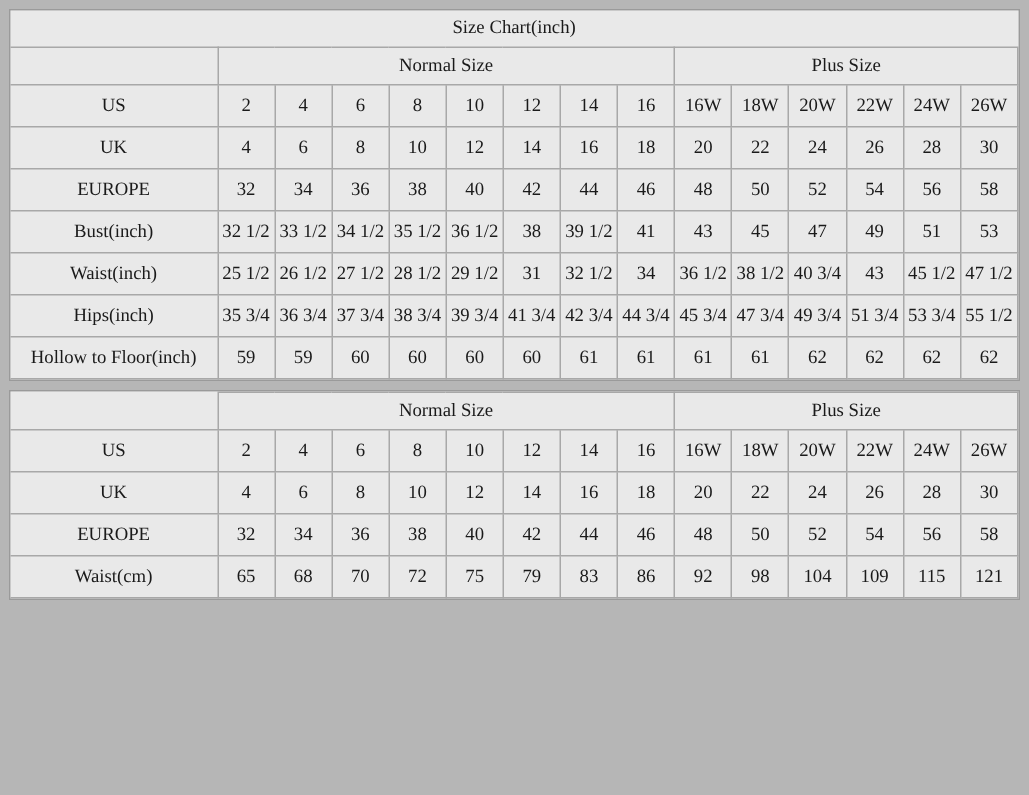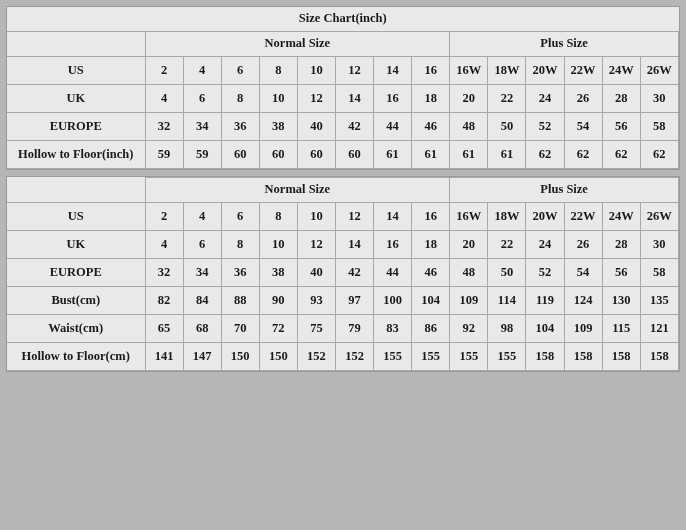--- a/index.html
+++ b/index.html
@@ -21,21 +21,20 @@
     padding: 6px 6px 6px 6px;
     display: flex;
     flex-direction: column;
     gap: 6px;
     background: #b6b6b6;
   }
   .chart {
     background: #7f1d1d;
     border: 1px solid #9a9a9a;
     box-sizing: border-box;
-    font-weight: bold;
   }
   table.size-table {
     border-collapse: collapse;
     width: 100%;
     table-layout: fixed;
     background: #e9e9e9;
   }
   table.size-table td {
     border: 1px solid #a8a8a8;
     text-align: center;
@@ -133,20 +132,71 @@
             <td>42</td>
             <td>44</td>
             <td>46</td>
             <td>48</td>
             <td>50</td>
             <td>52</td>
             <td>54</td>
             <td>56</td>
             <td>58</td>
           </tr>
+          <tr>
+            <td class="rowlabel nb-left">Bust(inch)</td>
+            <td>32 1/2</td>
+            <td>33 1/2</td>
+            <td>34 1/2</td>
+            <td>35 1/2</td>
+            <td>36 1/2</td>
+            <td>38</td>
+            <td>39 1/2</td>
+            <td>41</td>
+            <td>43</td>
+            <td>45</td>
+            <td>47</td>
+            <td>49</td>
+            <td>51</td>
+            <td>53</td>
+          </tr>
+          <tr>
+            <td class="rowlabel nb-left">Waist(inch)</td>
+            <td>25 1/2</td>
+            <td>26 1/2</td>
+            <td>27 1/2</td>
+            <td>28 1/2</td>
+            <td>29 1/2</td>
+            <td>31</td>
+            <td>32 1/2</td>
+            <td>34</td>
+            <td>36 1/2</td>
+            <td>38 1/2</td>
+            <td>40 3/4</td>
+            <td>43</td>
+            <td>45 1/2</td>
+            <td>47 1/2</td>
+          </tr>
+          <tr>
+            <td class="rowlabel nb-left">Hips(inch)</td>
+            <td>35 3/4</td>
+            <td>36 3/4</td>
+            <td>37 3/4</td>
+            <td>38 3/4</td>
+            <td>39 3/4</td>
+            <td>41 3/4</td>
+            <td>42 3/4</td>
+            <td>44 3/4</td>
+            <td>45 3/4</td>
+            <td>47 3/4</td>
+            <td>49 3/4</td>
+            <td>51 3/4</td>
+            <td>53 3/4</td>
+            <td>55 1/2</td>
+          </tr>
           <tr class="hollow-row">
             <td class="rowlabel nb-left">Hollow to Floor(inch)</td>
             <td>59</td>
             <td>59</td>
             <td>60</td>
             <td>60</td>
             <td>60</td>
             <td>60</td>
             <td>61</td>
             <td>61</td>
@@ -218,66 +268,32 @@
             <td>44</td>
             <td>46</td>
             <td>48</td>
             <td>50</td>
             <td>52</td>
             <td>54</td>
             <td>56</td>
             <td>58</td>
           </tr>
           <tr>
-            <td class="rowlabel nb-left">Bust(cm)</td>
-            <td>82</td>
-            <td>84</td>
-            <td>88</td>
-            <td>90</td>
-            <td>93</td>
-            <td>97</td>
-            <td>100</td>
-            <td>104</td>
-            <td>109</td>
-            <td>114</td>
-            <td>119</td>
-            <td>124</td>
-            <td>130</td>
-            <td>135</td>
-          </tr>
-          <tr>
             <td class="rowlabel nb-left">Waist(cm)</td>
             <td>65</td>
             <td>68</td>
             <td>70</td>
             <td>72</td>
             <td>75</td>
             <td>79</td>
             <td>83</td>
             <td>86</td>
             <td>92</td>
             <td>98</td>
             <td>104</td>
             <td>109</td>
             <td>115</td>
             <td>121</td>
           </tr>
-          <tr class="hollow-row">
-            <td class="rowlabel nb-left">Hollow to Floor(cm)</td>
-            <td>141</td>
-            <td>147</td>
-            <td>150</td>
-            <td>150</td>
-            <td>152</td>
-            <td>152</td>
-            <td>155</td>
-            <td>155</td>
-            <td>155</td>
-            <td>155</td>
-            <td>158</td>
-            <td>158</td>
-            <td>158</td>
-            <td>158</td>
-          </tr>
         </tbody>
     </table>
   </div>
 </div>
 
 </body></html>

